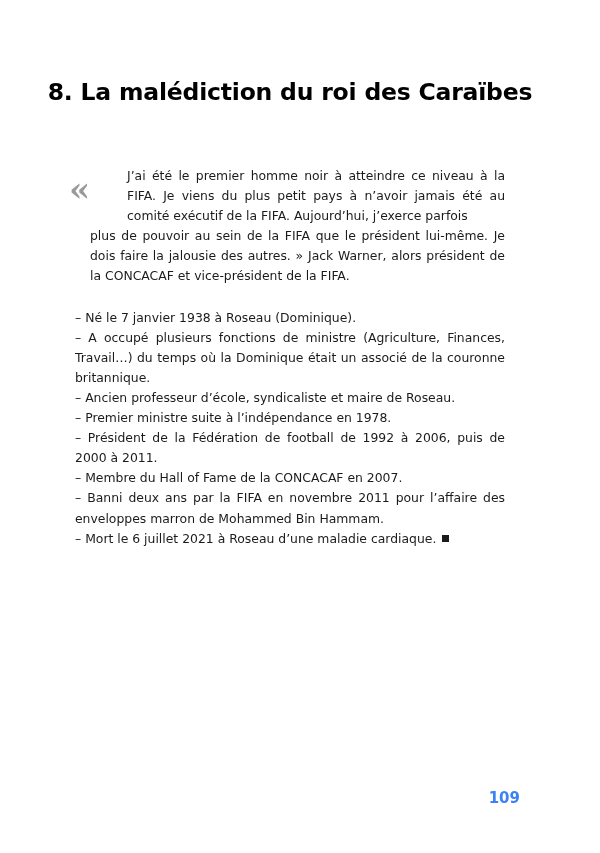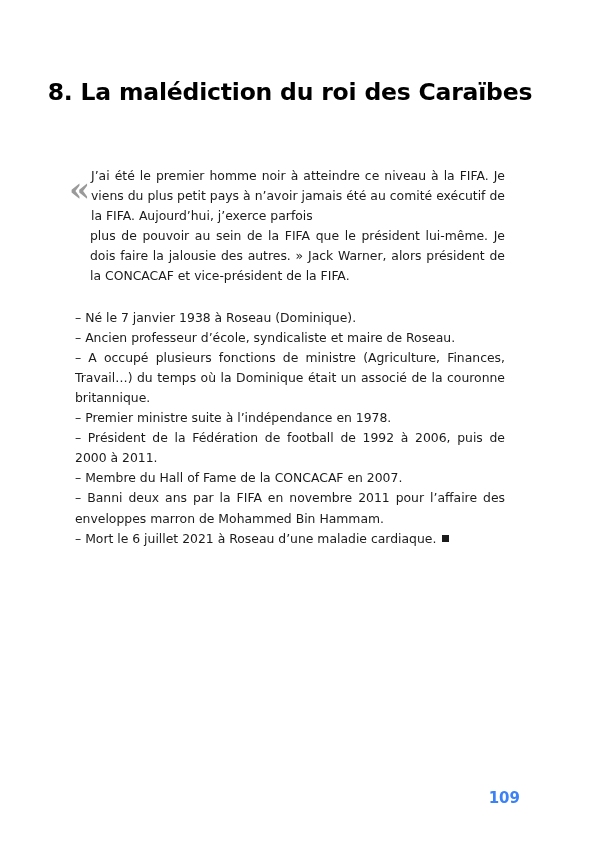--- a/index.html
+++ b/index.html
@@ -49,21 +49,21 @@
     position: absolute;
     left: -6px;
     top: 6px;
     font-family: "DejaVu Serif", serif;
     font-size: 34px;
     line-height: 1;
     color: #9a9a9a;
     font-weight: bold;
   }
   .quote-indent {
-    margin-left: 16px;
+    margin-left: 52px;
     text-align: justify;
   }
   .quote-rest {
     margin-left: 15px;
     text-align: justify;
   }
 
   .profile {
     margin-top: 21px;
   }
@@ -131,22 +131,22 @@
 
     <div class="quote-wrap">
       <span class="quote-mark">«</span>
       <div class="quote-indent">J’ai été le premier homme noir à atteindre ce niveau à la FIFA. Je viens du plus petit pays à n’avoir jamais été au comité exécutif de la FIFA. Aujourd’hui, j’exerce parfois</div>
       <div class="quote-rest">plus de pouvoir au sein de la FIFA que le président lui-même. Je dois faire la jalousie des autres. » Jack Warner, alors président de la CONCACAF et vice-président de la FIFA.</div>
     </div>
 
     <div class="profile">
       <ul class="profile-list">
         <li>– Né le 7 janvier 1938 à Roseau (Dominique).</li>
+        <li>– A occupé plusieurs fonctions de ministre (Agriculture, Finances, Travail…) du temps où la Dominique était un associé de la couronne britannique.</li>
         <li>– Ancien professeur d’école, syndicaliste et maire de Roseau.</li>
-        <li>– A occupé plusieurs fonctions de ministre (Agriculture, Finances, Travail…) du temps où la Dominique était un associé de la couronne britannique.</li>
         <li>– Premier ministre suite à l’indépendance en 1978.</li>
         <li>– Président de la Fédération de football de 1992 à 2006, puis de 2000 à 2011.</li>
         <li>– Membre du Hall of Fame de la CONCACAF en 2007.</li>
         <li>– Banni deux ans par la FIFA en novembre 2011 pour l’affaire des enveloppes marron de Mohammed Bin Hammam.</li>
         <li><span>– Mort le 6 juillet 2021 à Roseau d’une maladie cardiaque.</span><span class="end-mark"></span></li>
       </ul>
     </div>
 
   </section>
 

